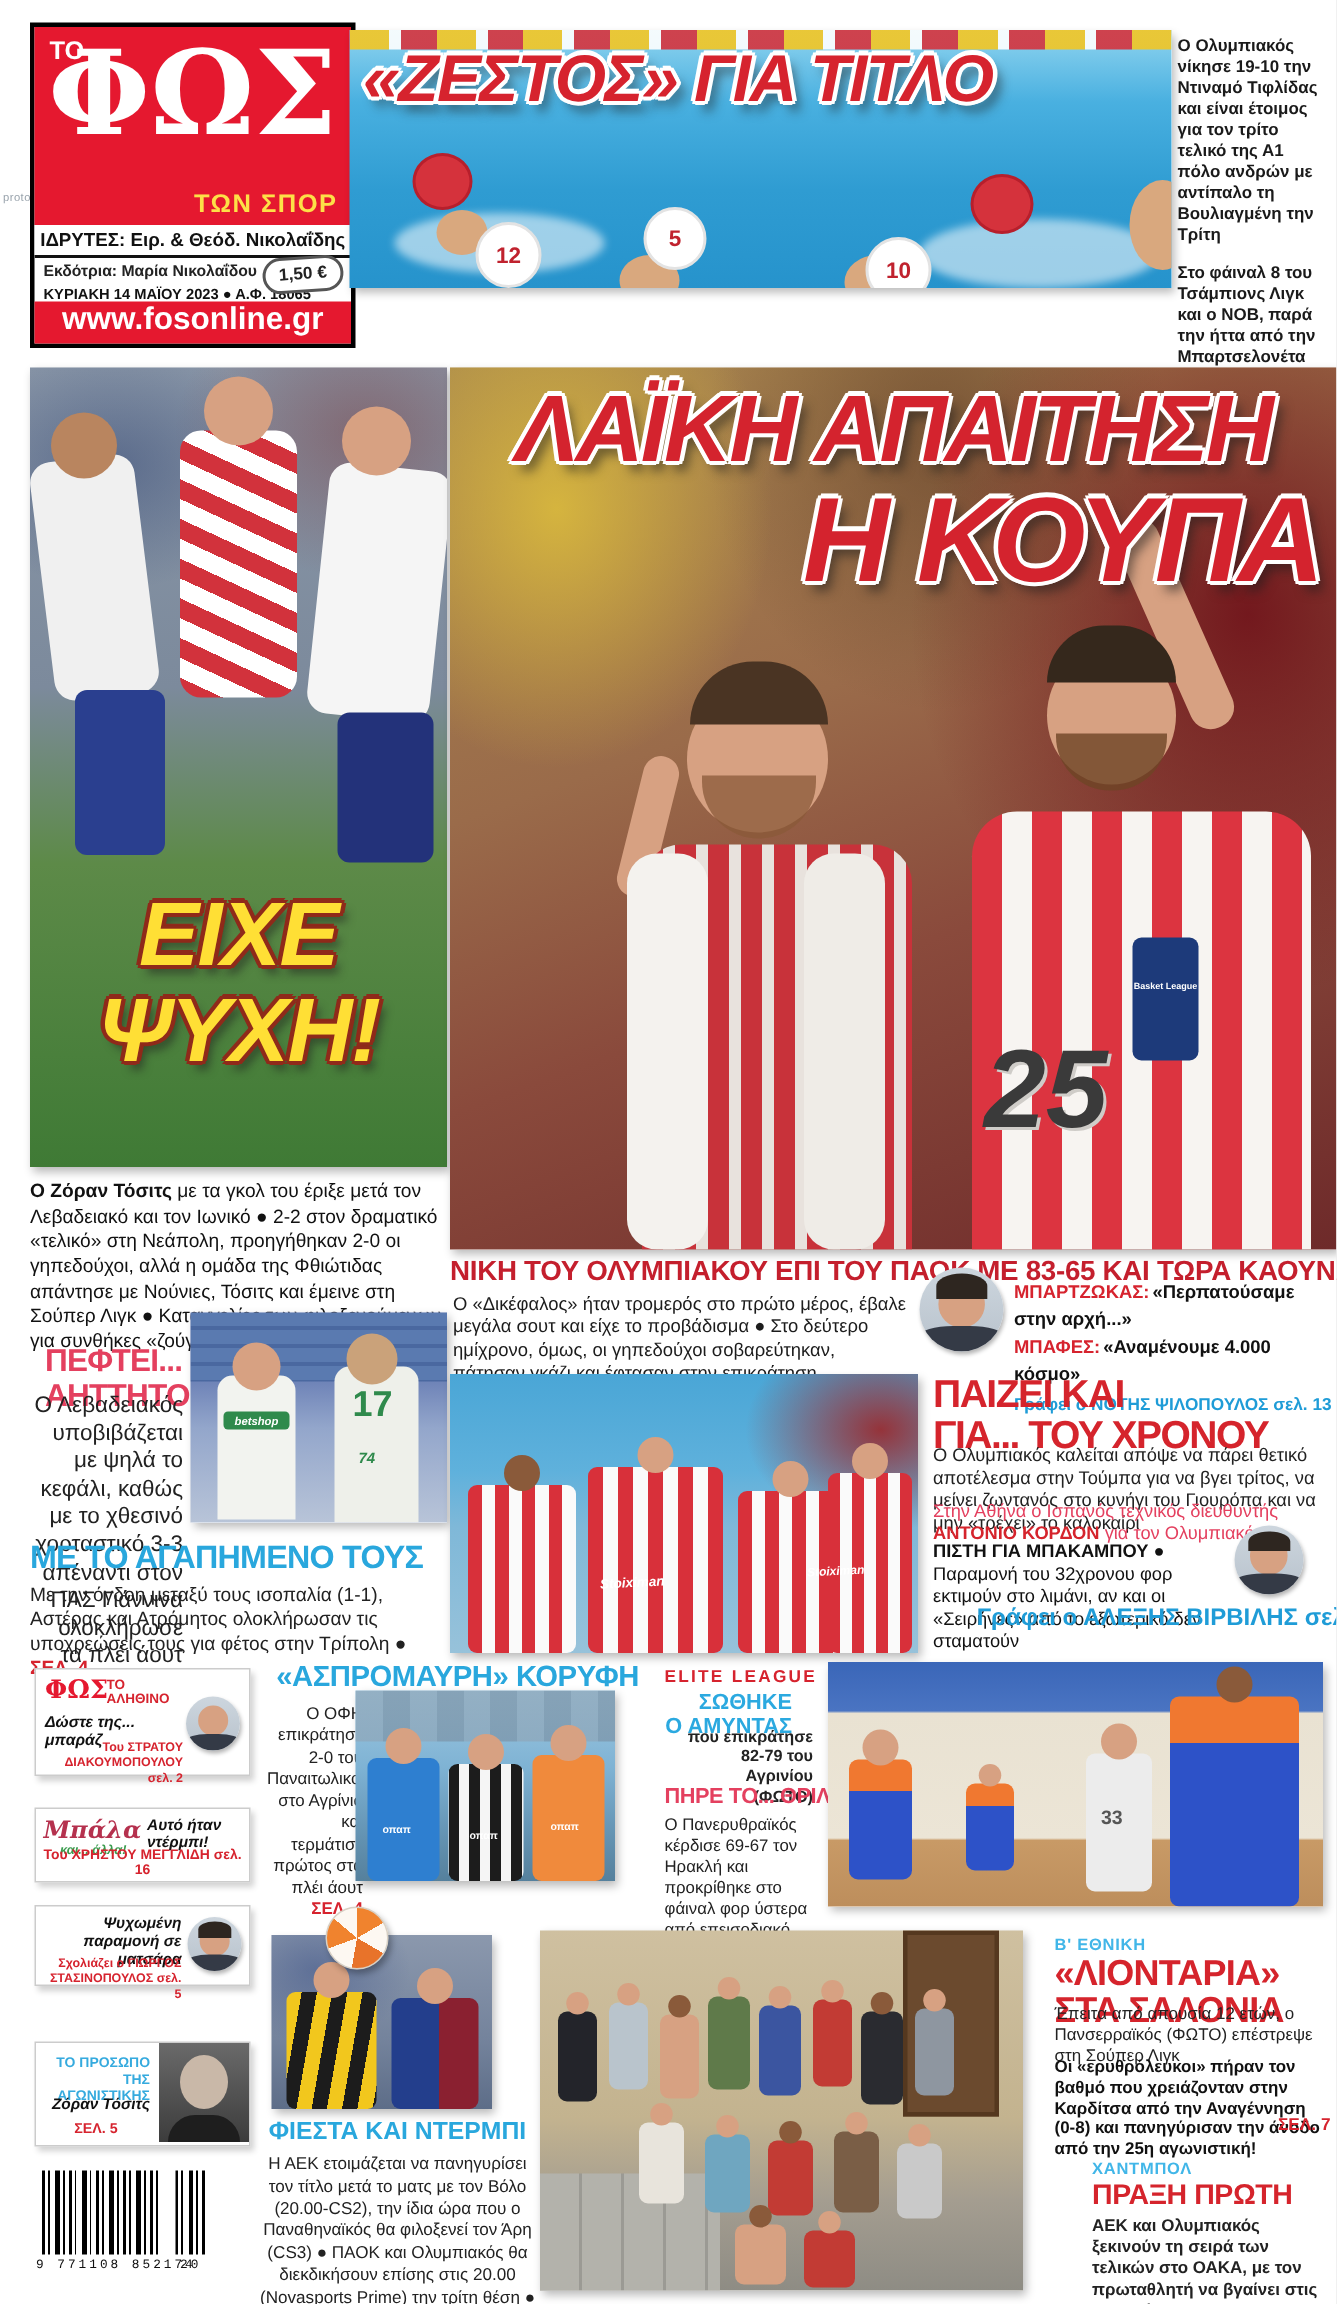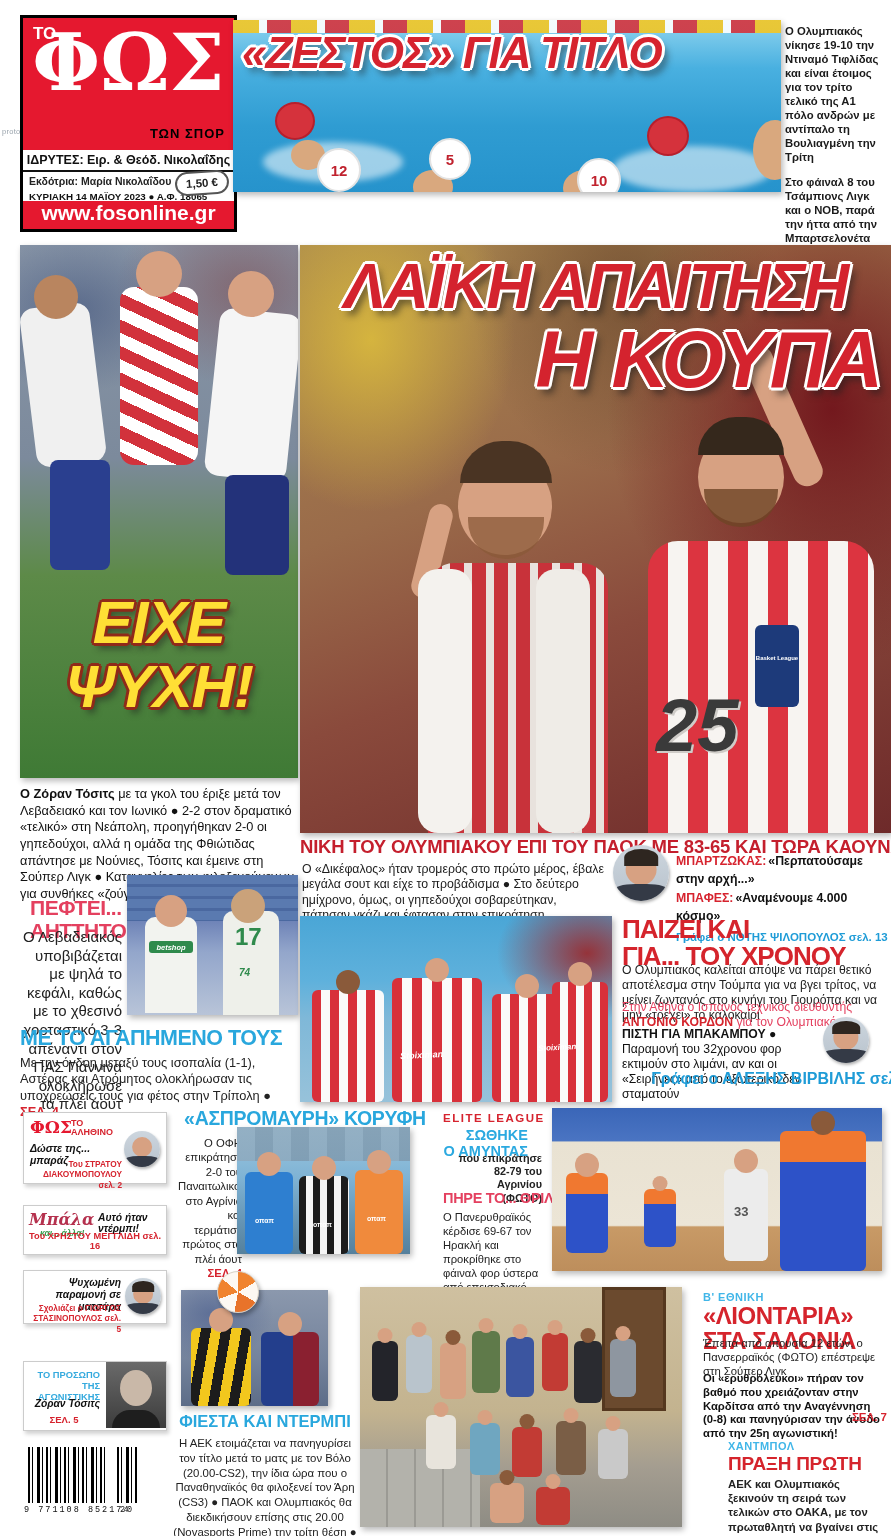--- a/index.html
+++ b/index.html
@@ -9,21 +9,21 @@
   .photo{position:absolute;overflow:hidden;box-shadow:2px 3px 6px rgba(0,0,0,.28);}
   b{font-weight:bold;}
   
   .ow{text-shadow:-2px -2px 0 #fff,2px -2px 0 #fff,-2px 2px 0 #fff,2px 2px 0 #fff,0 -3px 0 #fff,0 3px 0 #fff,-3px 0 0 #fff,3px 0 0 #fff,5px 7px 7px rgba(30,30,30,.55);}
   .oy{text-shadow:-2px -2px 0 #8f2a1a,2px -2px 0 #8f2a1a,-2px 2px 0 #8f2a1a,2px 2px 0 #8f2a1a,0 -3px 0 #8f2a1a,0 3px 0 #8f2a1a,-3px 0 0 #8f2a1a,3px 0 0 #8f2a1a,4px 6px 6px rgba(30,30,30,.5);}
   
   .masthead{position:absolute;left:20px;top:15px;width:211px;height:211px;border:3px solid #000;background:#fff;}
   .m-red{position:absolute;left:0;top:0;right:0;height:132px;background:#e5182f;}
   .m-to{position:absolute;left:10px;top:6px;color:#fff;font-weight:bold;font-size:17px;}
   .m-fos{position:absolute;left:0;right:0;top:6px;text-align:center;color:#fff;font-weight:bold;font-size:78px;line-height:1;font-family:"DejaVu Serif","Liberation Serif",serif;}
-  .m-sub{position:absolute;right:9px;top:108px;color:#000000;font-weight:bold;font-size:13px;letter-spacing:1px;}
+  .m-sub{position:absolute;right:9px;top:108px;color:#fde047;font-weight:bold;font-size:17px;letter-spacing:1px;}
   .m-found{position:absolute;left:0;right:0;top:132px;height:20px;line-height:20px;text-align:center;font-weight:bold;font-size:12.5px;color:#111;border-bottom:2px solid #111;background:#fff;}
   .m-pub{position:absolute;left:6px;top:157px;font-size:10.5px;font-weight:bold;color:#222;}
   .m-date{position:absolute;left:6px;top:173px;font-size:9.8px;font-weight:bold;color:#111;}
   .m-price{position:absolute;right:5px;top:153px;width:50px;height:20px;border:2px solid #555;border-radius:12px;text-align:center;line-height:20px;font-size:11.5px;font-weight:bold;color:#222;transform:rotate(-4deg);background:#fff;}
   .m-web{position:absolute;left:0;right:0;top:183px;bottom:0;background:#e5182f;color:#fff;text-align:center;font-weight:bold;font-size:21px;line-height:23px;}
   .wm{position:absolute;left:2px;top:127px;font-size:7.5px;color:#9aa4ad;letter-spacing:.3px;}
   
   .wp{left:233px;top:20px;width:548px;height:172px;background:linear-gradient(180deg,#8fd4ef 0%,#49b0e0 28%,#2f9cd2 62%,#2693cc 100%);}
   .lane{position:absolute;left:0;top:0;right:0;height:13px;background:repeating-linear-gradient(90deg,#f3c623 0 26px,#fff 26px 34px,#d5323c 34px 58px);opacity:.9;}
   .cap{position:absolute;border-radius:50%;background:#fff;color:#c0222e;font-weight:bold;display:flex;align-items:center;justify-content:center;border:2px solid #e3e3e3;}

